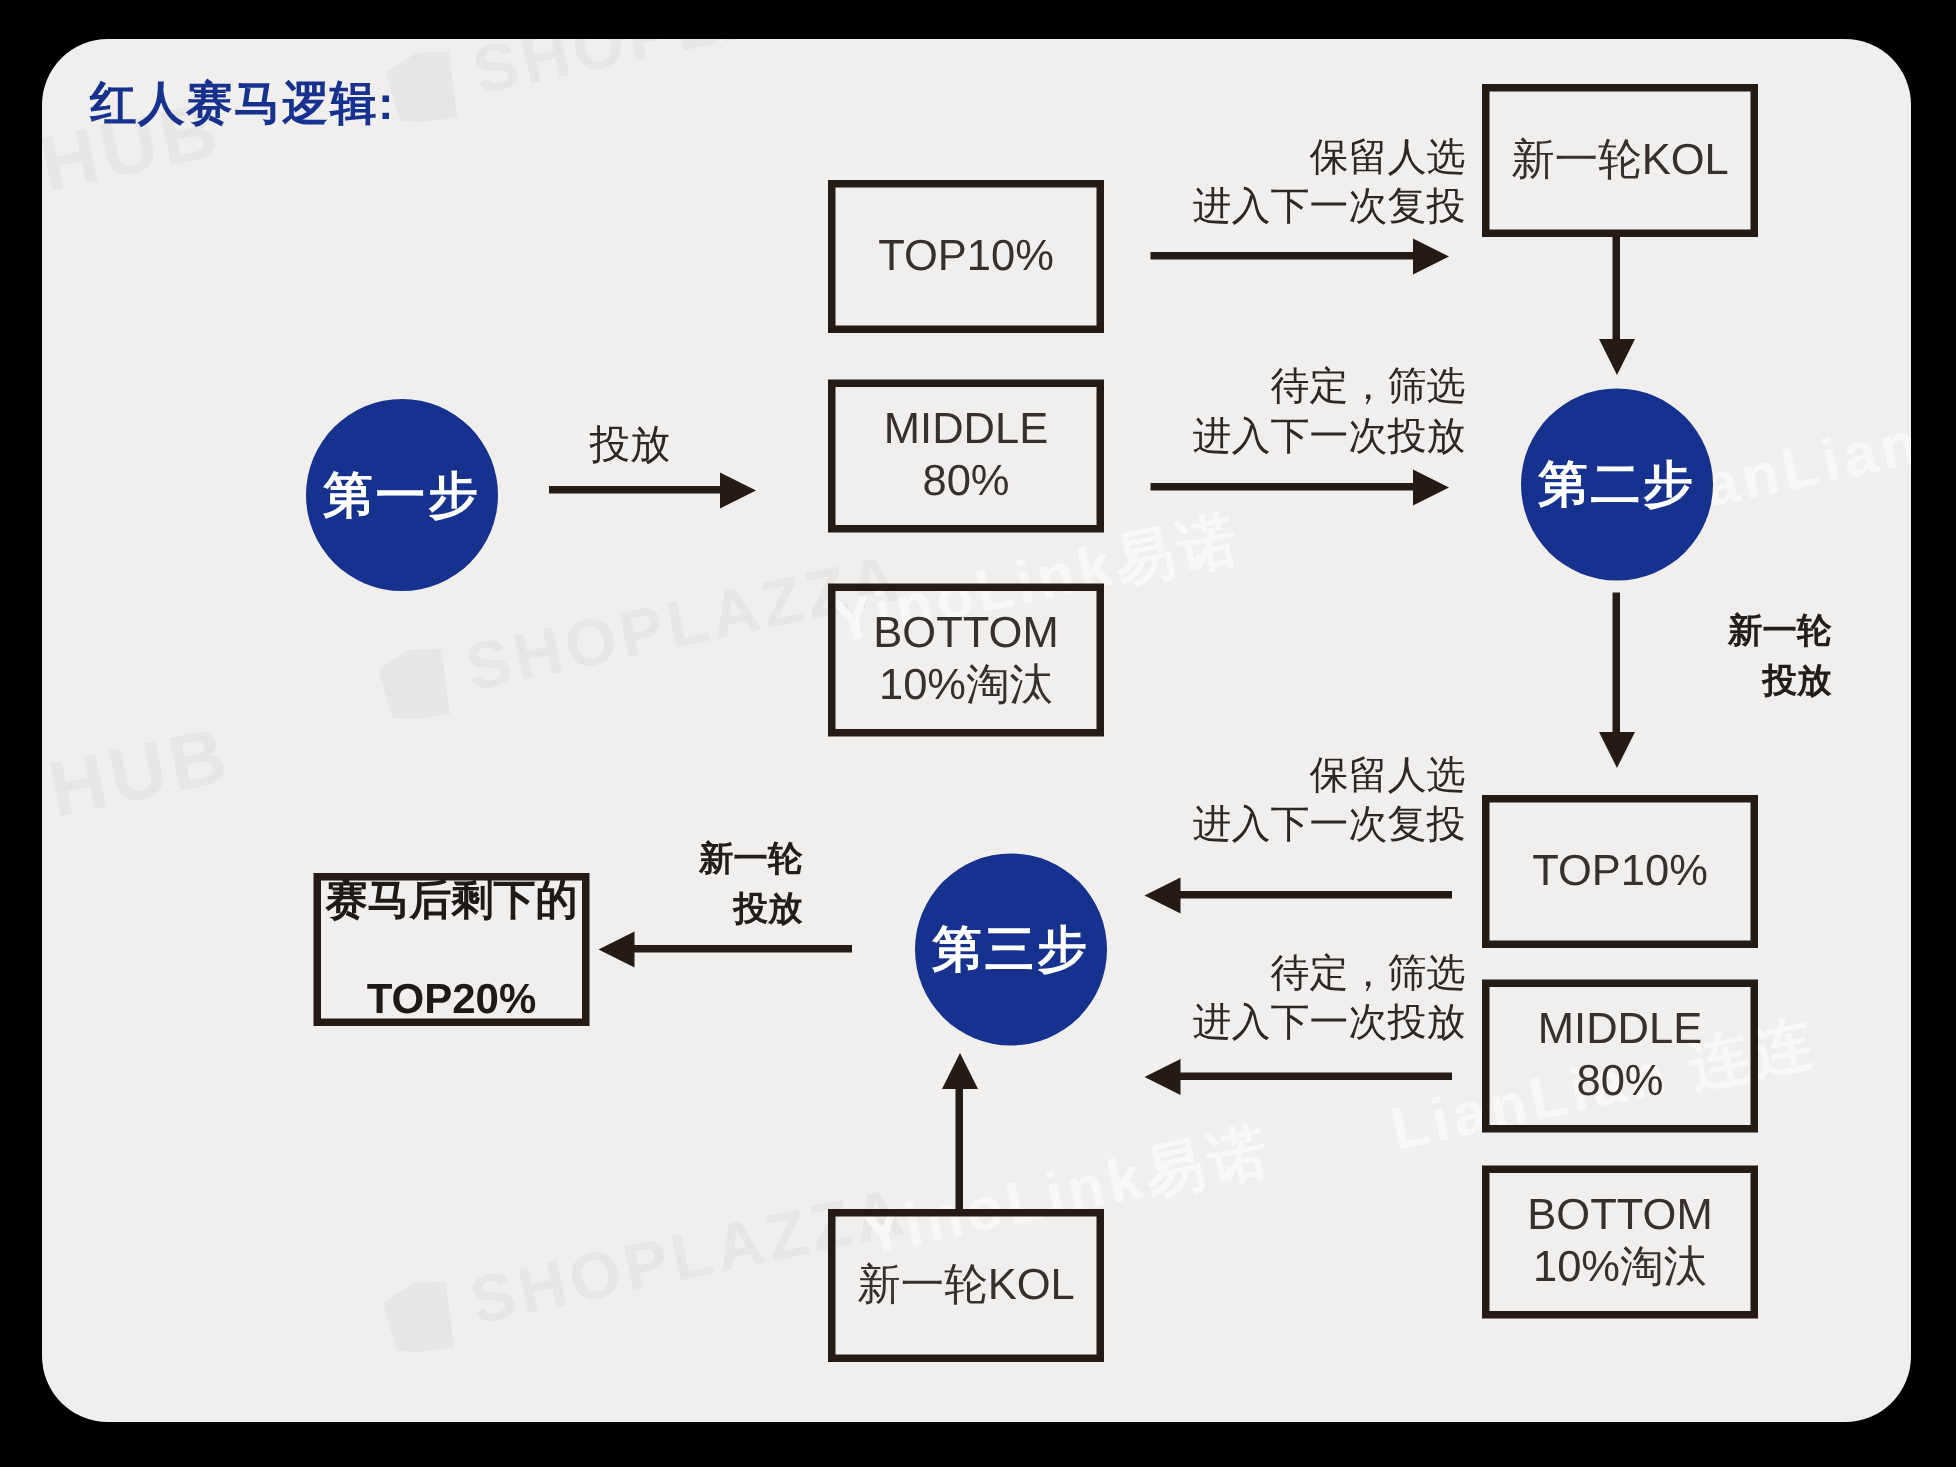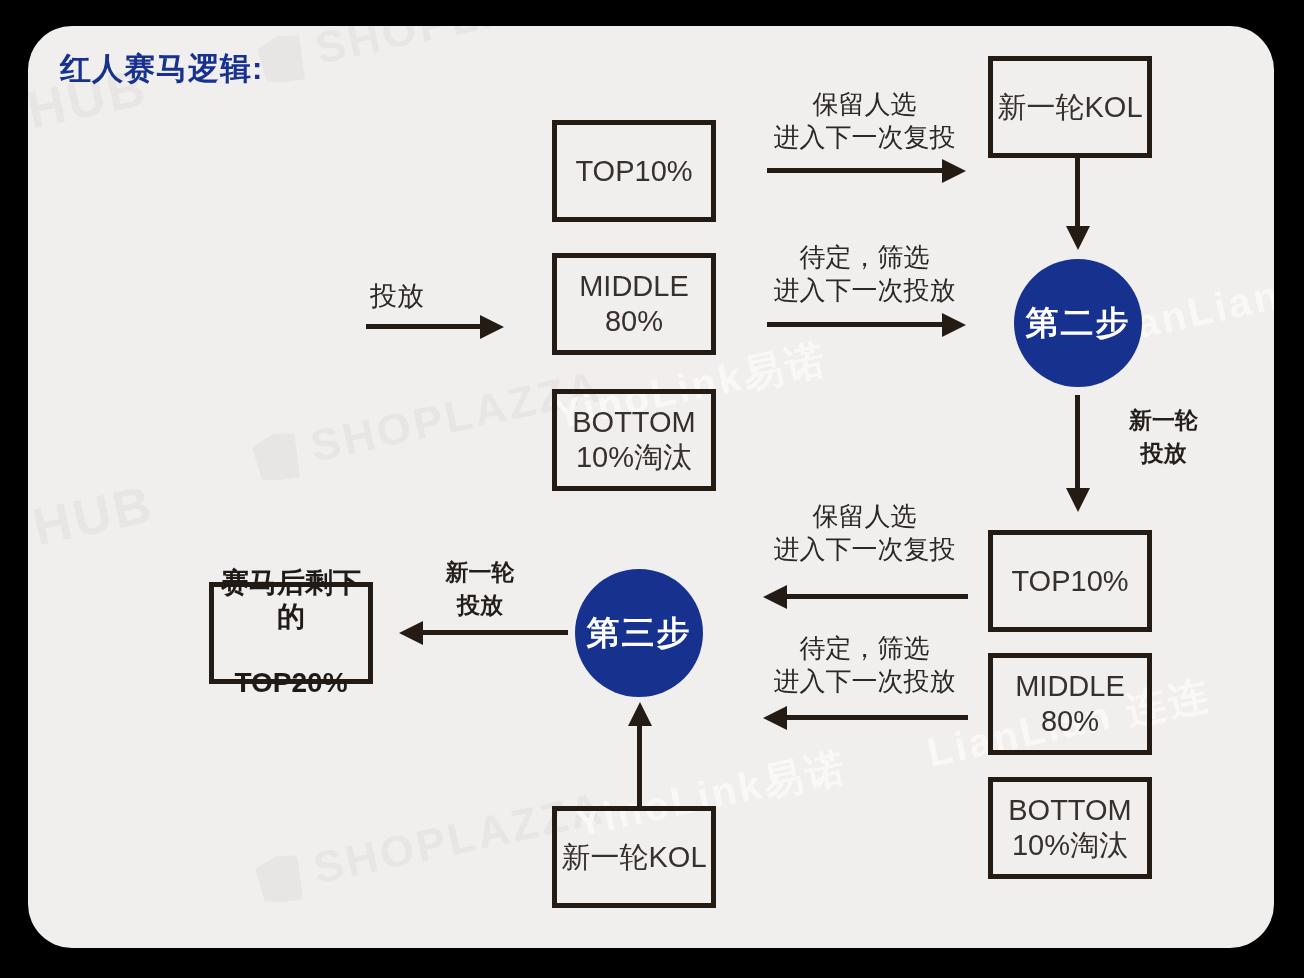--- a/index.html
+++ b/index.html
@@ -27,29 +27,29 @@
     clip-path:polygon(0 18%, 52% 0, 100% 8%, 92% 100%, 40% 96%, 6% 88%);
   }
   
   .circle {
     position:absolute; width:128px; height:128px; border-radius:50%;
     background:#17318e; color:#ffffff; display:flex; align-items:center;
     justify-content:center; font-size:33px; font-weight:800; letter-spacing:2px;
     z-index:2;
   }
   .fbox {
-    position:absolute; width:164px; height:102px; box-sizing:border-box;
+    position:absolute; width:184px; height:102px; box-sizing:border-box;
     border:5px solid #251b15; display:flex; flex-direction:column;
     align-items:center; justify-content:center; font-size:29px; color:#38302d;
     line-height:35px; text-align:center; z-index:2; background:transparent;
   }
   .fbox.bold { font-weight:800; color:#201a17; font-size:28px; line-height:34px; }
   .lbl {
     position:absolute; color:#2d2825; font-size:26px; font-weight:500;
-    text-align:center; line-height:33px; z-index:2;
+    text-align:right; line-height:33px; z-index:2;
   }
   .lbl.bold { font-weight:800; font-size:23px; color:#241e1b; }
   .note {
     position:absolute; color:#1f1a17; font-size:28px; font-weight:800;
     text-align:center; line-height:37px; z-index:2;
   }
   .title {
     position:absolute; left:60px; top:48px; font-size:31px; font-weight:800;
     color:#17318e; z-index:2; letter-spacing:1px;
   }
@@ -91,24 +91,27 @@
     <div class="wm" style="left:6px; top:472px; font-size:52px;"><span>HUB</span></div>
     <div class="wm" style="left:230px; top:830px; font-size:44px;"><span class="wm-logo"></span><span>SHOPLAZZA</span></div>
     <div class="wm wm-light" style="left:528px; top:362px; font-size:40px;"><span>YinoLink易诺</span></div>
     <div class="wm wm-light" style="left:548px; top:770px; font-size:40px;"><span>YinoLink易诺</span></div>
     <div class="wm wm-light" style="left:900px; top:700px; font-size:40px;"><span>LianLian 连连</span></div>
     <div class="wm wm-light" style="left:1068px; top:280px; font-size:40px;"><span>LianLian 连连</span></div>
   </div>
 
   <div class="title">红人赛马逻辑:</div>
 
+  <div class="circle" style="left:204px; top:266px;">
+      <span>第一步</span>
+    </div>
   <div class="circle" style="left:1014px; top:259px;">
       <span>第二步</span>
     </div>
-  <div class="circle" style="left:575px; top:569px;">
+  <div class="circle" style="left:610px; top:569px;">
       <span>第三步</span>
     </div>
 
   <div class="fbox" style="left:552px; top:120px;">
       <span>TOP10%</span>
     </div>
   <div class="fbox line2" style="left:552px; top:253px;">
       <span>MIDDLE</span>
       <span>80%</span>
     </div>

